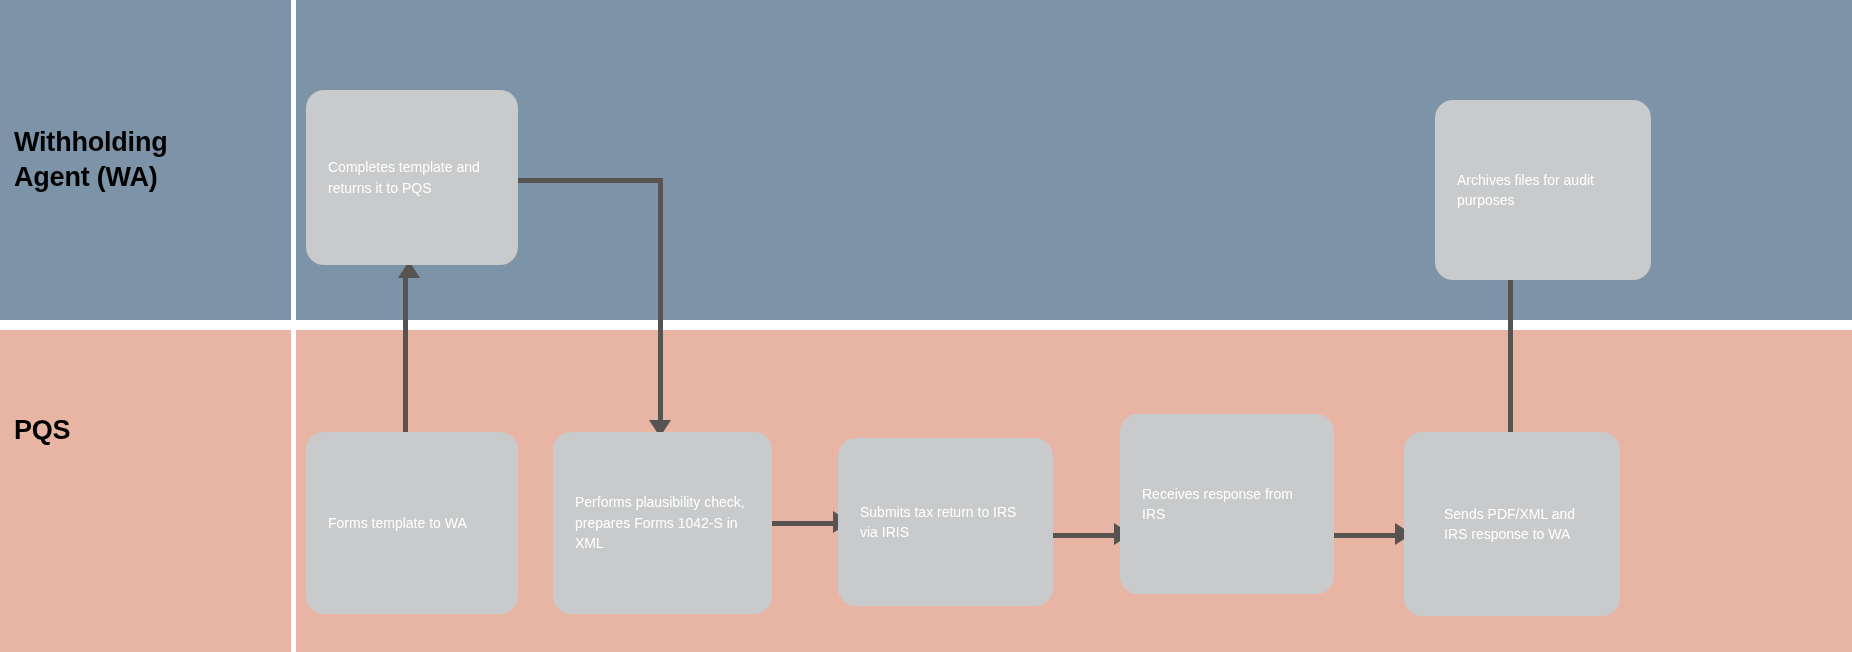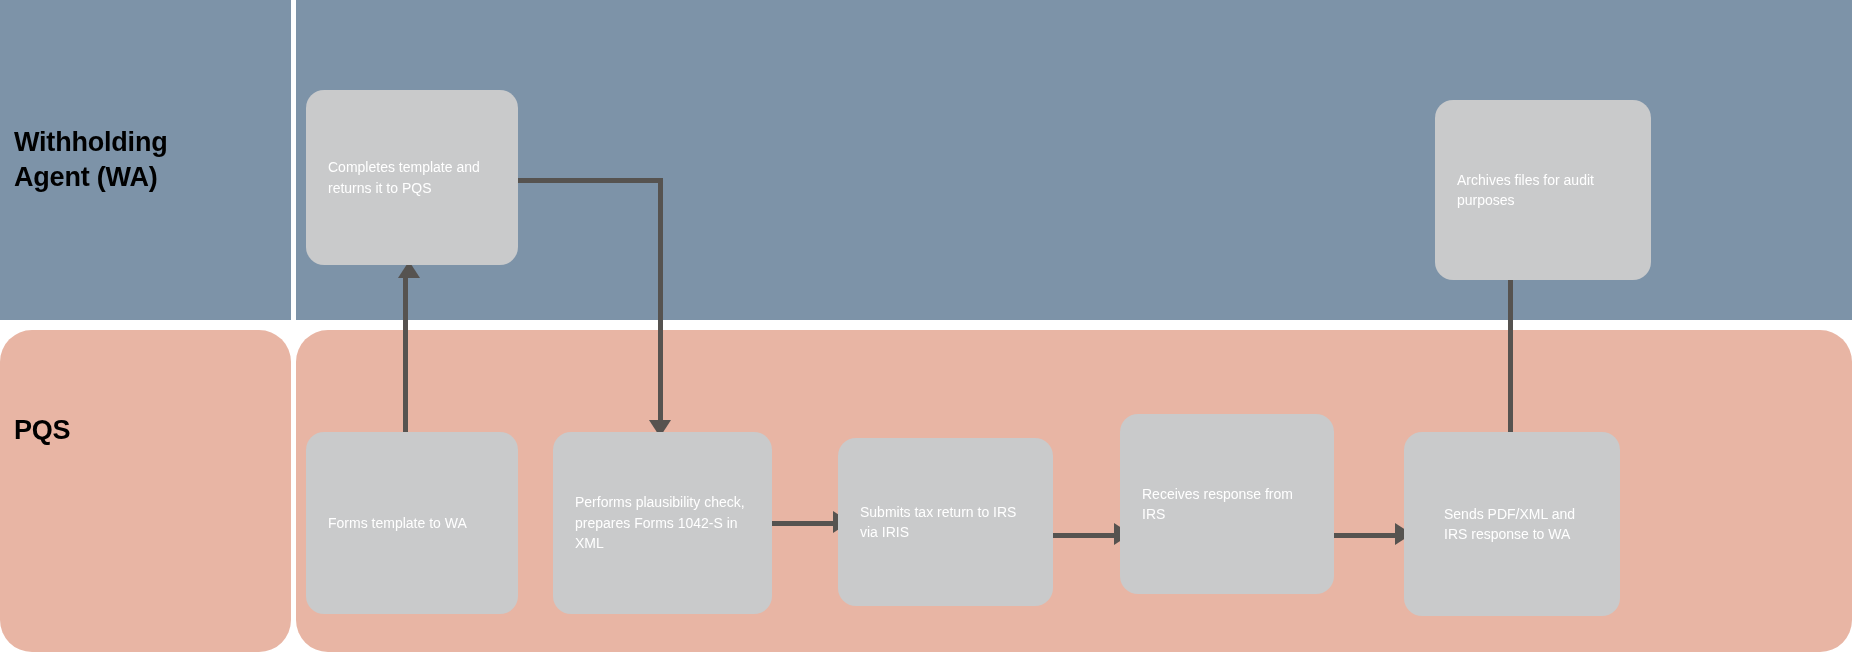--- a/index.html
+++ b/index.html
@@ -42,21 +42,21 @@
   }
   .lane-body {
     position: absolute;
     left: 296px;
     right: 0;
   }
 
   .lane-wa .lane-label-cell,
   .lane-wa .lane-body { background: #7d93a8; }
   .lane-pqs .lane-label-cell,
-  .lane-pqs .lane-body { background: #e8b5a4; border-radius: 32px; }
+  .lane-pqs .lane-body { background: #e8b5a4; }
 
   
   .node {
     position: absolute;
     background: #c9cacb;
     border-radius: 18px;
     box-sizing: border-box;
     display: flex;
     align-items: center;
     padding: 0 22px;

